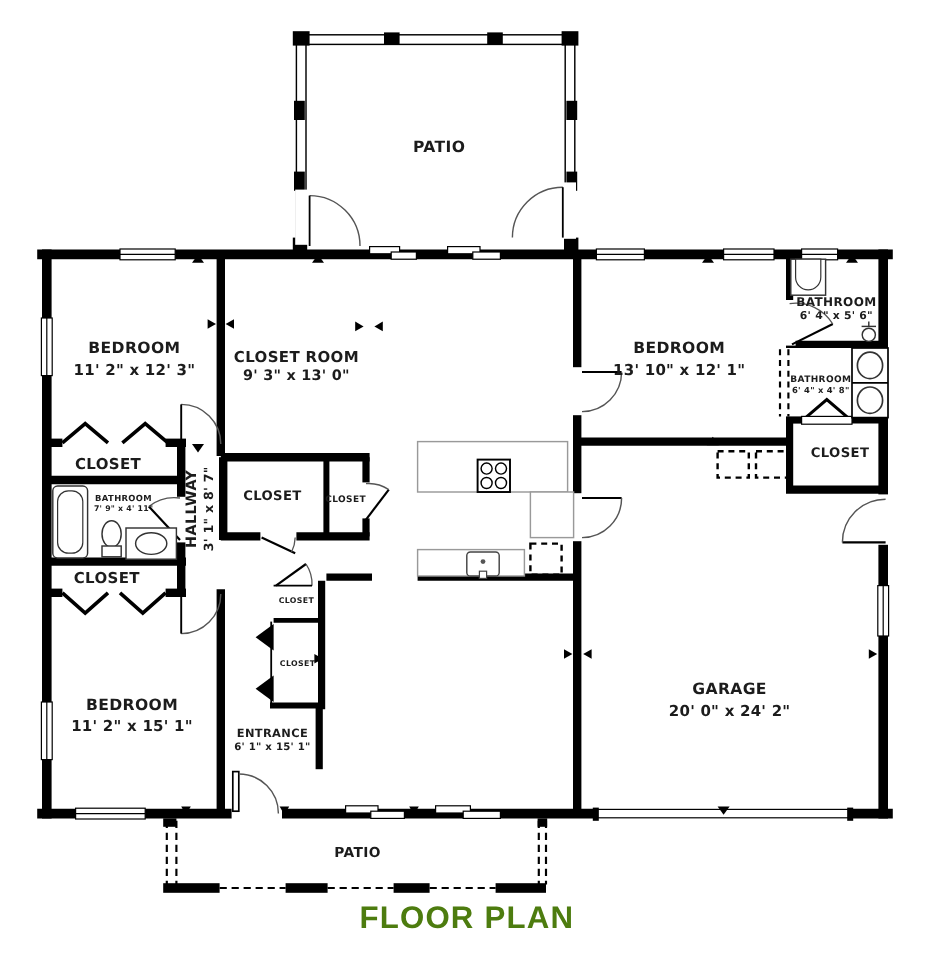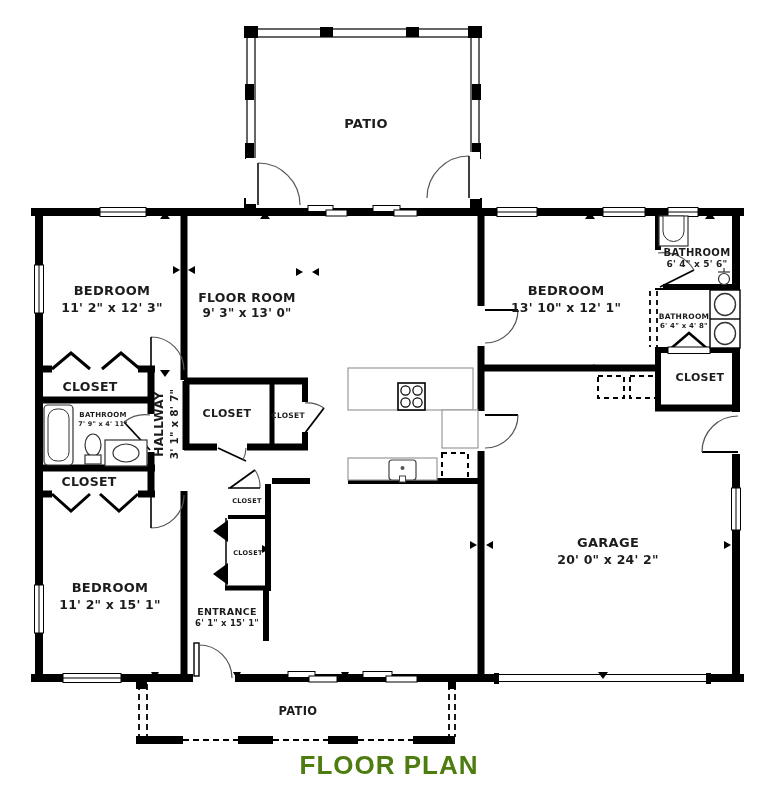--- a/index.html
+++ b/index.html
@@ -286,21 +286,21 @@
 <div class="plan-label" style="left:366px;top:124px;font-size:13px;letter-spacing:1px;">
   <div class="room-name">PATIO</div>
 </div>
 
 <div class="plan-label" style="left:112px;top:300px;">
   <div class="room-name" style="font-size:13px">BEDROOM</div>
   <div class="room-dims" style="font-size:12.5px">11' 2" x 12' 3"</div>
 </div>
 
 <div class="plan-label" style="left:247px;top:306px;">
-  <div class="room-name" style="font-size:12.5px">FLOOR ROOM</div>
+  <div class="room-name" style="font-size:12.5px">CLOSET ROOM</div>
   <div class="room-dims" style="font-size:12px">9' 3" x 13' 0"</div>
 </div>
 
 
 <div class="plan-label" style="left:566px;top:300px;">
   <div class="room-name" style="font-size:13px">BEDROOM</div>
   <div class="room-dims" style="font-size:12.5px">13' 10" x 12' 1"</div>
 </div>
 
 <div class="plan-label" style="left:697px;top:258px;">
@@ -355,21 +355,21 @@
   <div class="room-name" style="font-size:13px">BEDROOM</div>
   <div class="room-dims" style="font-size:12.5px">11' 2" x 15' 1"</div>
 </div>
 
 
 <div class="plan-label" style="left:227px;top:618px;">
   <div class="room-name" style="font-size:9.5px">ENTRANCE</div>
   <div class="room-dims" style="font-size:8.5px">6' 1" x 15' 1"</div>
 </div>
 
-<div class="plan-label" style="left:608px;top:552px;text-align:center;">
+<div class="plan-label" style="left:608px;top:584px;text-align:center;">
   <div class="room-name" style="font-size:13px">GARAGE</div>
   <div class="room-dims" style="font-size:12.5px">20' 0" x 24' 2"</div>
 </div>
 
 <div class="plan-label" style="left:298px;top:711px;font-size:11.5px;letter-spacing:.8px;">
   <div class="room-name">PATIO</div>
 </div>
 
 <div class="floor-title">FLOOR PLAN</div>
 

